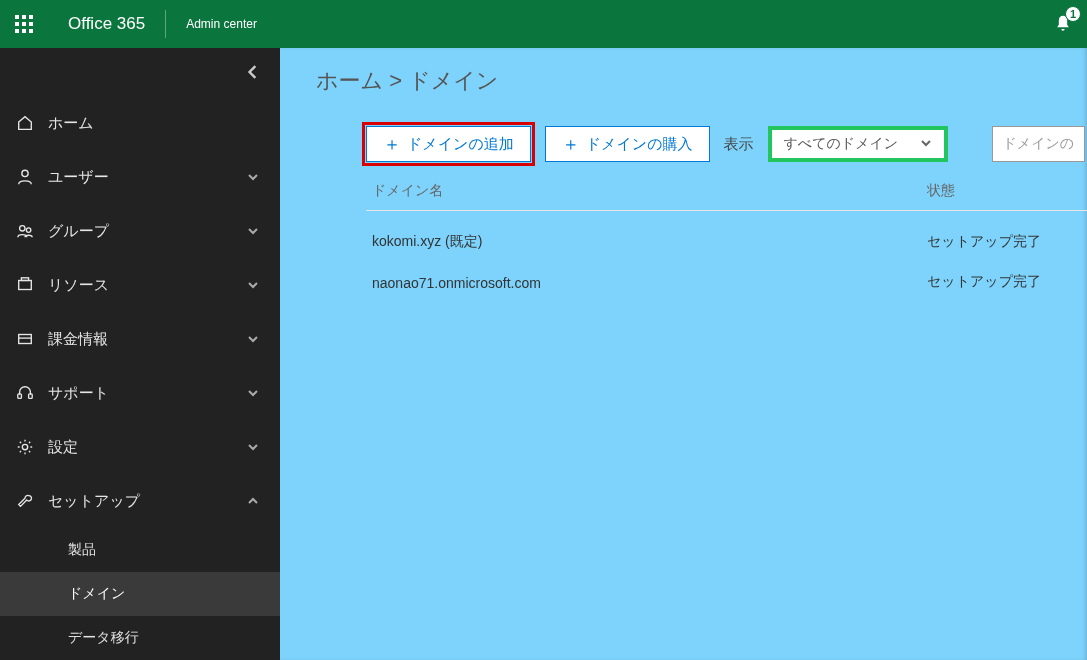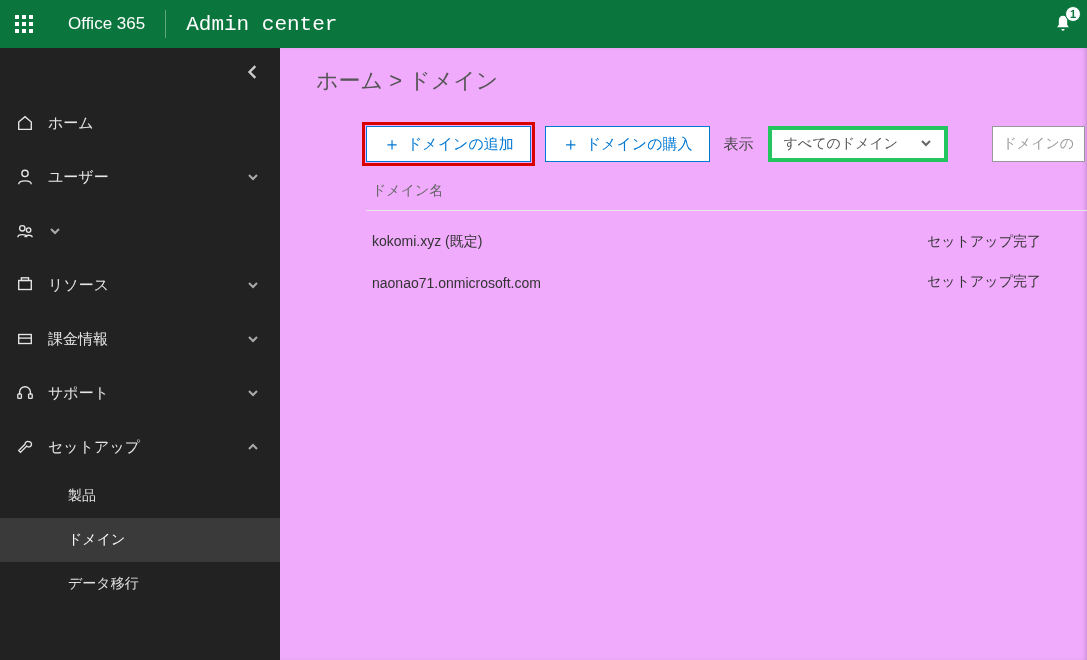--- a/index.html
+++ b/index.html
@@ -37,23 +37,22 @@
     font-weight: 400;
     cursor: pointer;
   }
   .divider-v {
     width: 1px;
     height: 28px;
     background: rgba(255,255,255,0.35);
   }
   .subtitle {
     padding: 0 20px;
-    font-size: 21px;
+    font-size: 12px;
     font-weight: 300;
-    font-family: Liberation Mono, monospace;
   }
   .header-spacer { flex: 1; }
   .bell {
     position: relative;
     width: 48px;
     height: 48px;
     display: flex;
     align-items: center;
     justify-content: center;
     cursor: pointer;
@@ -130,21 +129,21 @@
   .nav-item .chev {
     width: 14px;
     display: flex;
     justify-content: center;
   }
   .nav-item .chev svg { width: 12px; height: 12px; stroke: #aaa; fill: none; stroke-width: 2; }
 
   
   .main {
     flex: 1;
-    background: #f0abfc;
+    background: #7dd3fc;
     box-shadow: -3px 0 6px -4px rgba(0,0,0,0.35) inset;
     padding: 18px 0 16px 36px;
     display: flex;
     flex-direction: column;
   }
   .breadcrumb {
     font-size: 22px;
     color: #555;
     margin-bottom: 30px;
   }
@@ -301,20 +300,21 @@
 
     <div class="nav-item">
       <span class="icon">
           <svg viewBox="0 0 20 20">
             <circle cx="7" cy="7" r="3"></circle>
             <circle cx="14" cy="9" r="2.5"></circle>
             <path d="M2 17 C2 13 12 13 12 17"></path>
             <path d="M10 17 C10 14 18 14 18 17"></path>
           </svg>
         </span>
+      <span class="label">グループ</span>
       <span class="chev">
           <svg viewBox="0 0 12 12">
             <polyline points="2,4 6,8 10,4"></polyline>
           </svg>
         </span>
     </div>
 
     <div class="nav-item">
       <span class="icon">
           <svg viewBox="0 0 20 20">
@@ -354,20 +354,34 @@
           </svg>
         </span>
       <span class="label">サポート</span>
       <span class="chev">
           <svg viewBox="0 0 12 12">
             <polyline points="2,4 6,8 10,4"></polyline>
           </svg>
         </span>
     </div>
 
+    <div class="nav-item">
+      <span class="icon">
+          <svg viewBox="0 0 20 20">
+            <circle cx="10" cy="10" r="3"></circle>
+            <path d="M10 2 L10 4 M10 16 L10 18 M2 10 L4 10 M16 10 L18 10 M4.2 4.2 L5.6 5.6 M14.4 14.4 L15.8 15.8 M4.2 15.8 L5.6 14.4 M14.4 5.6 L15.8 4.2"></path>
+          </svg>
+        </span>
+      <span class="label">設定</span>
+      <span class="chev">
+          <svg viewBox="0 0 12 12">
+            <polyline points="2,4 6,8 10,4"></polyline>
+          </svg>
+        </span>
+    </div>
 
     <div class="nav-item">
       <span class="icon">
           <svg viewBox="0 0 20 20">
             <path d="M14 4 a3 3 0 1 1 -2 5 L5 16 L3 14 L10 7 a3 3 0 0 1 4 -3 Z"></path>
           </svg>
         </span>
       <span class="label">セットアップ</span>
       <span class="chev">
           <svg viewBox="0 0 12 12">
@@ -411,20 +425,21 @@
             </svg></span>
       </div>
       <div class="search-box">
         <span>ドメインの</span>
       </div>
     </div>
 
     <div class="table">
       <div class="thead">
         <div class="col-name">ドメイン名</div>
+        <div class="col-status">状態</div>
       </div>
       <div class="trow">
         <div class="col-name">kokomi.xyz (既定)</div>
         <div class="col-status">セットアップ完了</div>
       </div>
       <div class="trow">
         <div class="col-name">naonao71.onmicrosoft.com</div>
         <div class="col-status">セットアップ完了</div>
       </div>
     </div>

